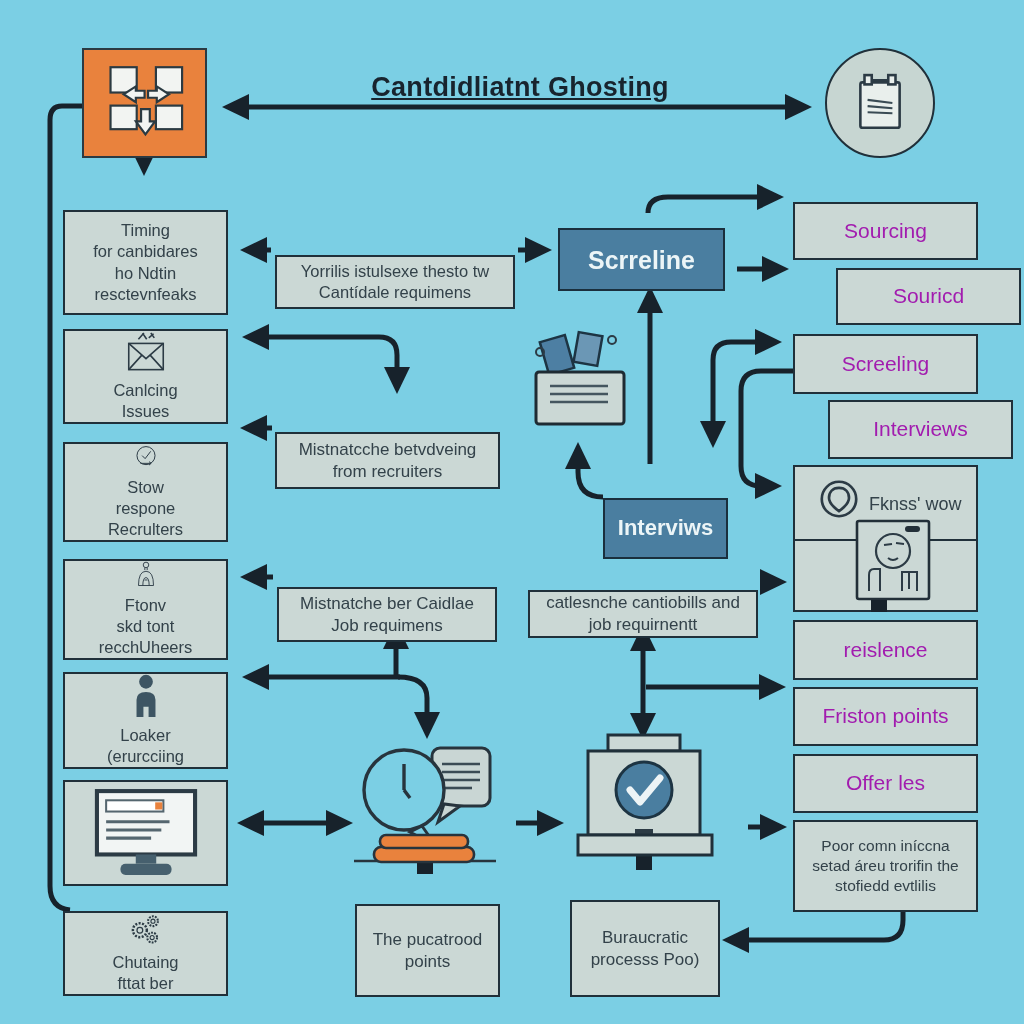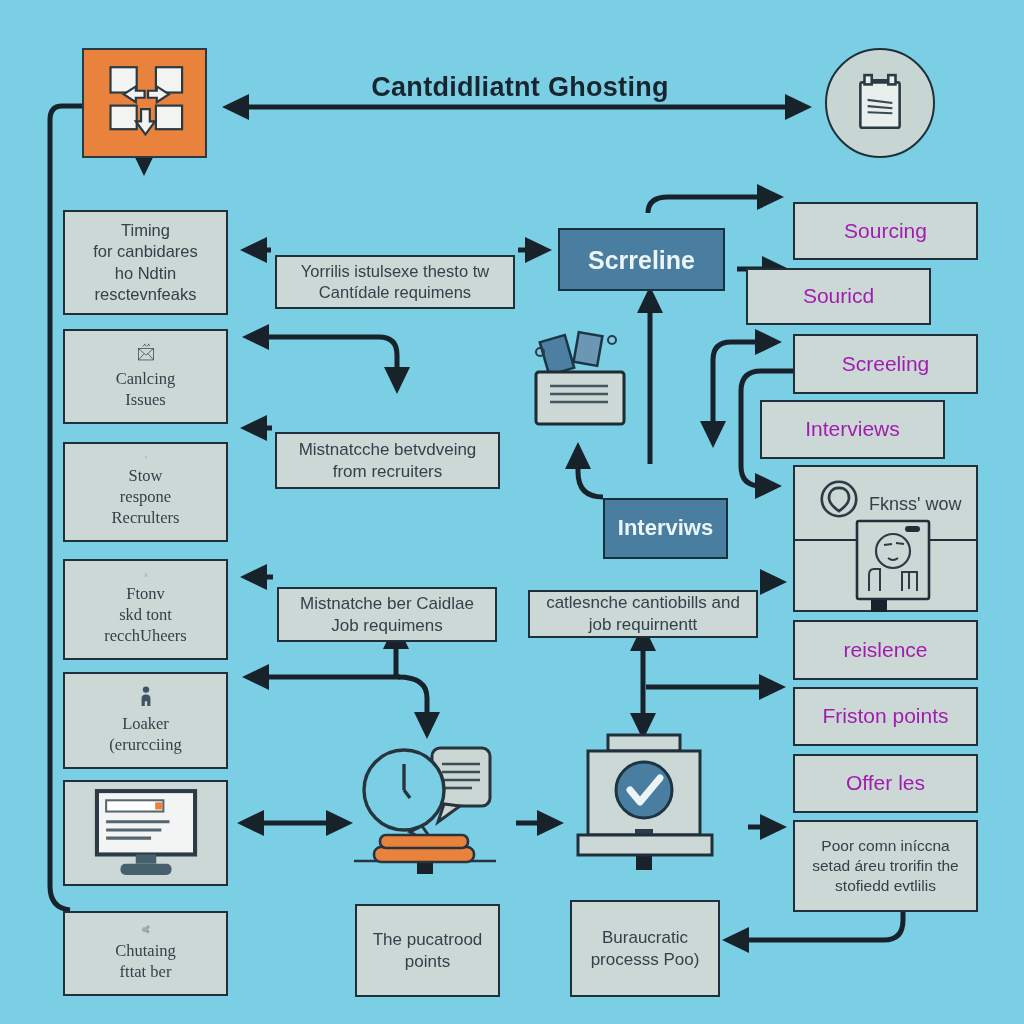--- a/index.html
+++ b/index.html
@@ -2,26 +2,26 @@
 <html><head>
 <meta charset="utf-8">
 <style>
   html,body{margin:0;padding:0;background:#7BCFE4;}
   .stage{position:relative;width:1024px;height:1024px;background:#7BCFE4;
          font-family:"Liberation Sans",sans-serif;overflow:hidden;}
   #connectors{position:absolute;left:0;top:0;}
   .box{position:absolute;background:#CBD8D5;border:2.5px solid #20303A;
        display:flex;flex-direction:column;align-items:center;justify-content:center;
        text-align:center;color:#33424A;font-size:16.5px;line-height:1.28;box-sizing:border-box;margin-top:32px;}
-  .box.row{flex-direction:column;gap:6px;padding:12px 6px;font-family:Liberation Serif, serif;}
+  .box.row{flex-direction:column;gap:6px;padding:0 6px;}
   .lines{display:flex;flex-direction:column;}
   .blue{background:#4A7EA0;border-color:#1A2F3D;color:#ECF5F7;font-weight:bold;}
   .rlabel{font-size:21px;font-weight:400;color:#a21caf;}
   .title{position:absolute;left:300px;top:72px;width:440px;text-align:center;
-         font-size:27px;font-weight:bold;color:#18242E;letter-spacing:.3px;}
+         font-size:27px;font-weight:bold;color:#18242E;letter-spacing:.3px;text-decoration:underline;}
   .orange{position:absolute;left:82px;top:48px;width:125px;height:110px;background:#E9823D;
           border:2.5px solid #2B3A42;display:flex;align-items:center;justify-content:center;box-sizing:border-box;}
   .circle{position:absolute;left:825px;top:48px;width:110px;height:110px;border-radius:50%;
           background:#C7D6D2;border:2.5px solid #20303A;display:flex;align-items:center;justify-content:center;box-sizing:border-box;}
   .abs{position:absolute;}
   .divider{position:absolute;left:0;right:0;top:72px;border-top:2.5px solid #20303A;}
   .sq{position:absolute;background:#17222B;}
 </style>
 </head>
 <body>
@@ -288,27 +288,27 @@
   </svg>
 
   <div class="box" style="left:570px;top:868px;width:150px;height:97px;font-size:17px">
     <span>Buraucratic</span>
     <span>processs Poo)</span>
   </div>
 
   <div class="box" style="left:793px;top:170px;width:185px;height:58px">
     <span class="rlabel">Sourcing</span>
   </div>
-  <div class="box" style="left:746px;top:236px;width:185px;height:57px">
+  <div class="box" style="left:836px;top:236px;width:185px;height:57px">
     <span class="rlabel">Souricd</span>
   </div>
   <div class="box" style="left:793px;top:302px;width:185px;height:60px">
     <span class="rlabel">Screeling</span>
   </div>
-  <div class="box" style="left:760px;top:368px;width:185px;height:59px">
+  <div class="box" style="left:828px;top:368px;width:185px;height:59px">
     <span class="rlabel">Interviews</span>
   </div>
 
   <div class="box" style="left:793px;top:433px;width:185px;height:147px;justify-content:flex-start">
     <div class="divider"></div>
     <svg class="abs" style="left:24px;top:12px" width="40" height="40" viewBox="0 0 36 36">
       <circle cx="18" cy="18" r="15.5" fill="none" stroke="#2C3B45" stroke-width="2.4"></circle>
       <path d="M18 8 C24 8 27 12 27 17 C27 23 18 29 18 29 C18 29 9 23 9 17 C9 12 12 8 18 8 Z" fill="none" stroke="#2C3B45" stroke-width="2.4"></path>
     </svg>
     <span class="abs" style="left:74px;top:26px;font-size:18px">Fknss' wow</span>

